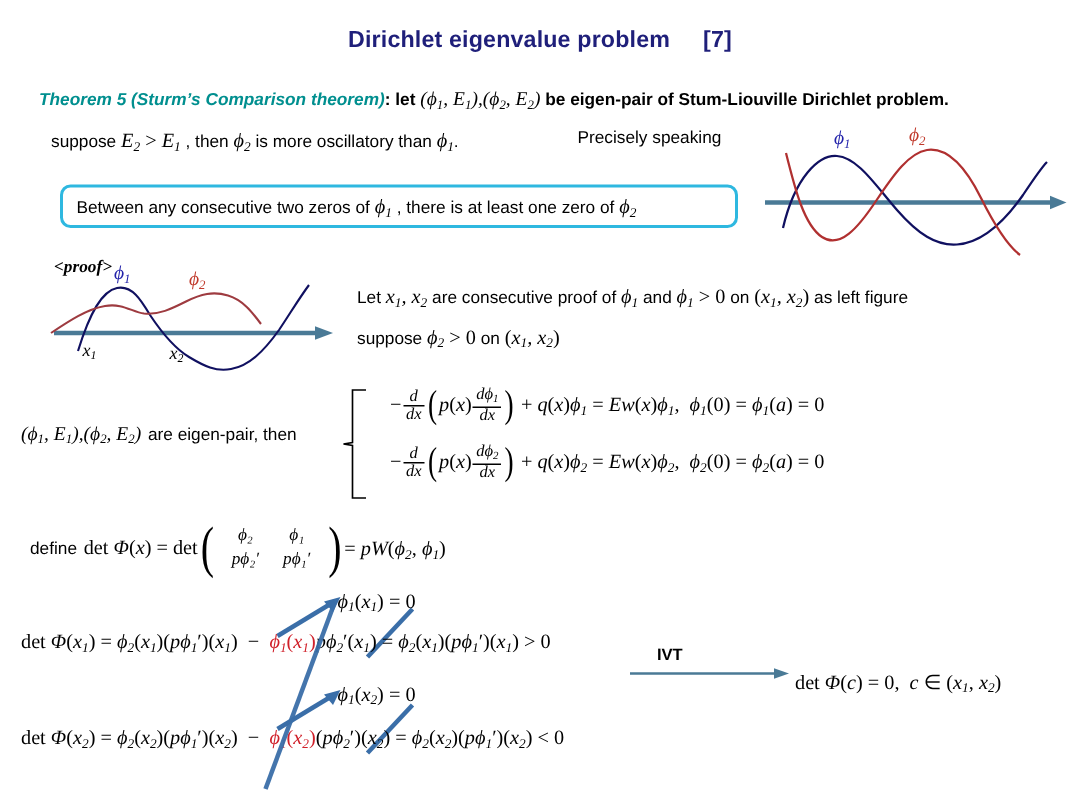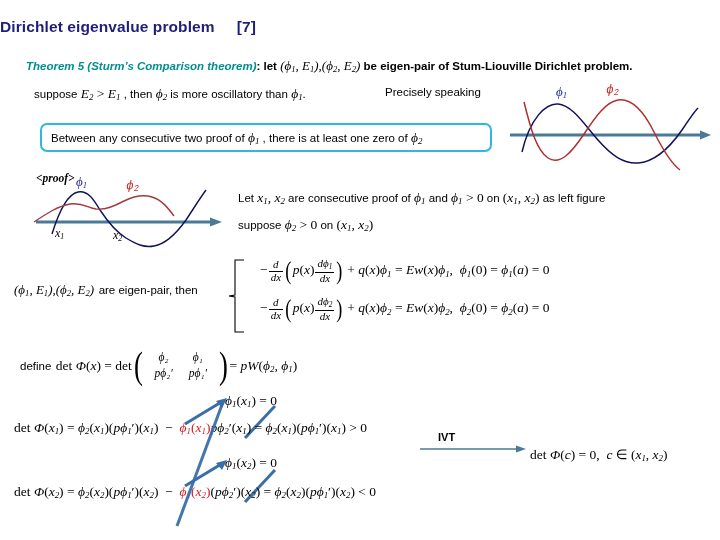--- a/index.html
+++ b/index.html
@@ -20,20 +20,21 @@
     left: 0; top: 0;
     width: 720px; height: 540px;
     background: #ffffff;
   }
   .abs { position: absolute; }
 
   
   #slide-title {
     left: 0; top: 18px;
     width: 720px;
+    text-align: center;
     font-size: 15.5px;
     font-weight: bold;
     color: #1f1f7a;
     letter-spacing: 0.1px;
     white-space: nowrap;
   }
   #slide-title .ref { margin-left: 22px; }
 
   
   .mathtext {
@@ -142,21 +143,21 @@
   #phi1x2-zero { left: 225px; top: 455px; white-space: nowrap; }
   #det-x2      { left: 14px;  top: 484px; white-space: nowrap; }
   .struck { color: #d0202a; }
 
   
   #ivt-label { left: 438px; top: 431px; font-size: 11px; font-weight: bold; font-family: "Liberation Sans", sans-serif; }
   #ivt-result { left: 530px; top: 446px; white-space: nowrap; }
 
   
   .fig-label-1 { color: #2222aa; font-family: "Liberation Serif", serif; font-style: italic; font-size: 13px; }
-  .fig-label-2 { color: #c0392b; font-family: Liberation Mono, monospace; font-style: italic; font-size: 13px; }
+  .fig-label-2 { color: #c0392b; font-family: Liberation Serif, serif; font-style: italic; font-size: 13px; }
   .axis-label { font-family: "Liberation Serif", serif; font-style: italic; font-size: 12px; color: #000; }
 
   svg { display: block; overflow: visible; }
 </style>
 </head>
 <body>
 
 <div class="slide">
 
   <div class="abs" id="slide-title">
@@ -174,21 +175,21 @@
     <span class="mathtext"><span class="phi">E</span><sub>2</sub> <span class="up">&gt;</span> <span class="phi">E</span><sub>1</sub></span>
     <span>, then</span>
     <span class="mathtext"><span class="phi">ϕ</span><sub>2</sub></span>
     <span>is more oscillatory than</span>
     <span class="mathtext"><span class="phi">ϕ</span><sub>1</sub></span><span>.</span>
   </div>
   <div class="abs body-bold" id="precisely">Precisely speaking</div>
 
   <div class="abs" id="statement-box">
     <div class="inner body-bold">
-      <span>Between any consecutive two proof of</span>
+      <span>Between any consecutive two zeros of</span>
       <span class="mathtext"><span class="phi">ϕ</span><sub>1</sub></span>
       <span>, there is at least one zero of</span>
       <span class="mathtext"><span class="phi">ϕ</span><sub>2</sub></span>
     </div>
   </div>
 
   <div class="abs" style="left:500px; top:78px; width:216px; height:100px;">
     <svg width="216" height="100" viewBox="0 0 216 100">
 
       <line x1="10" y1="57" x2="200" y2="57" stroke="#4a7a96" stroke-width="3"></line>

